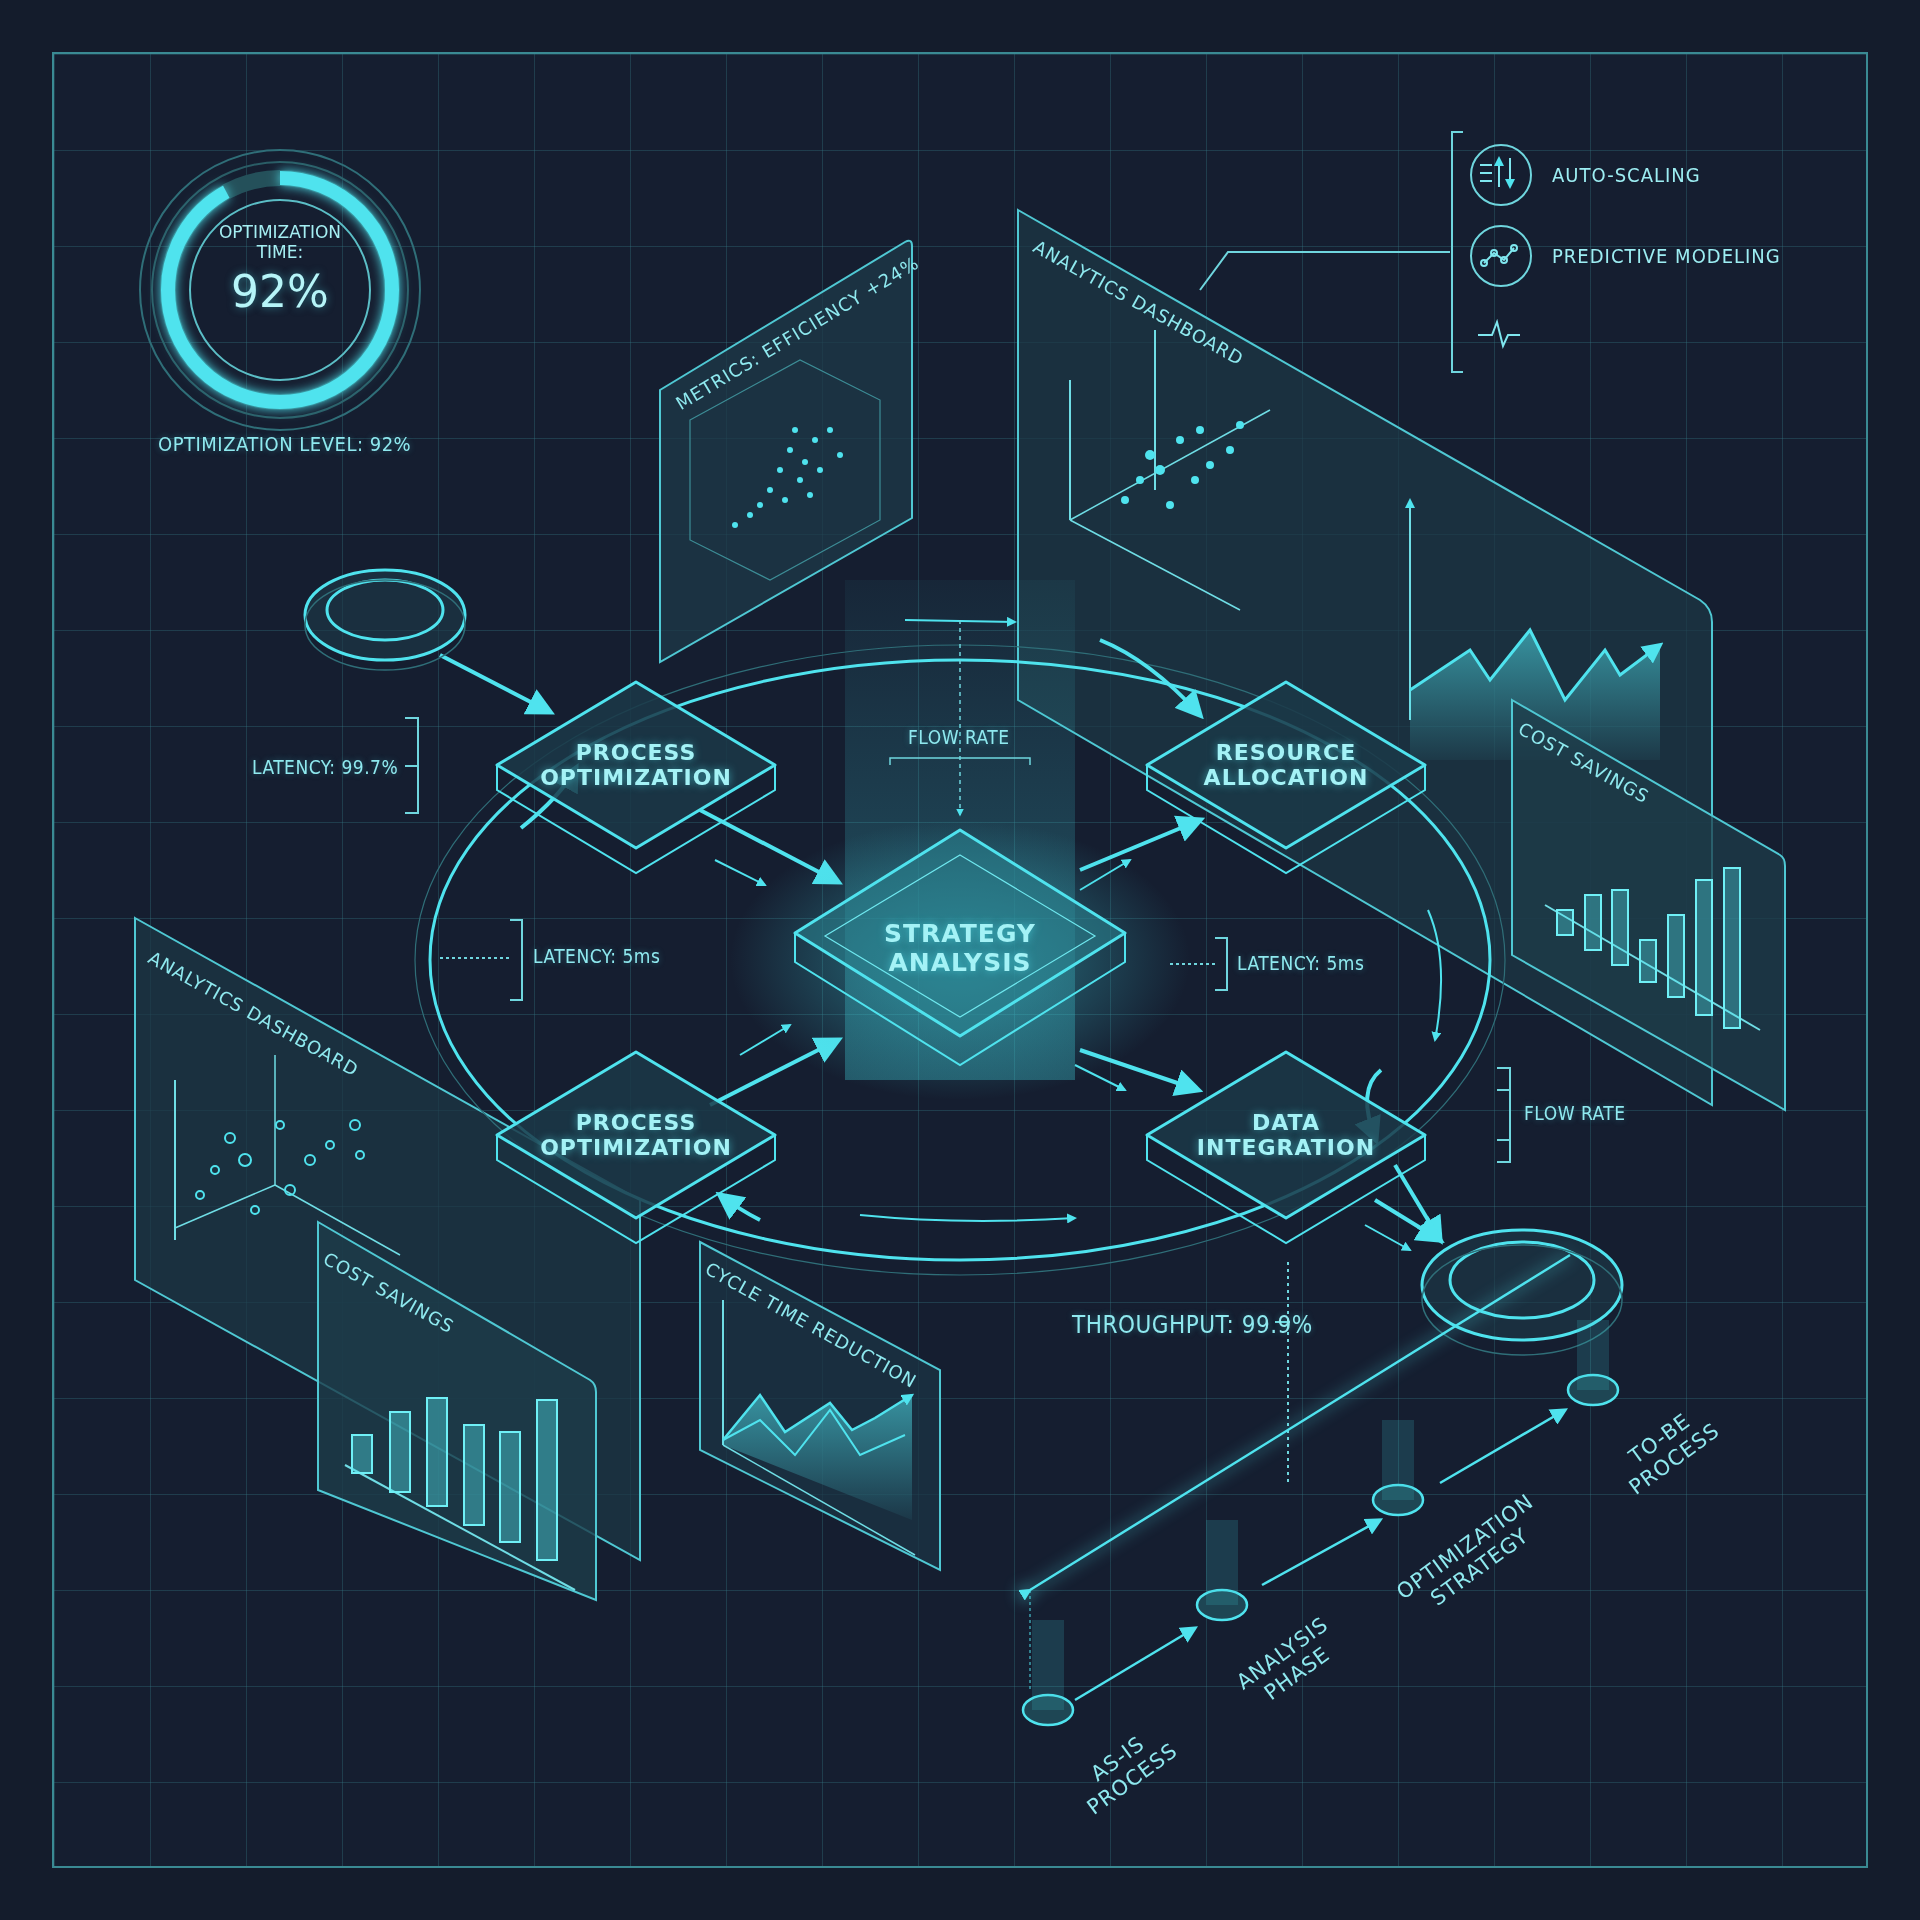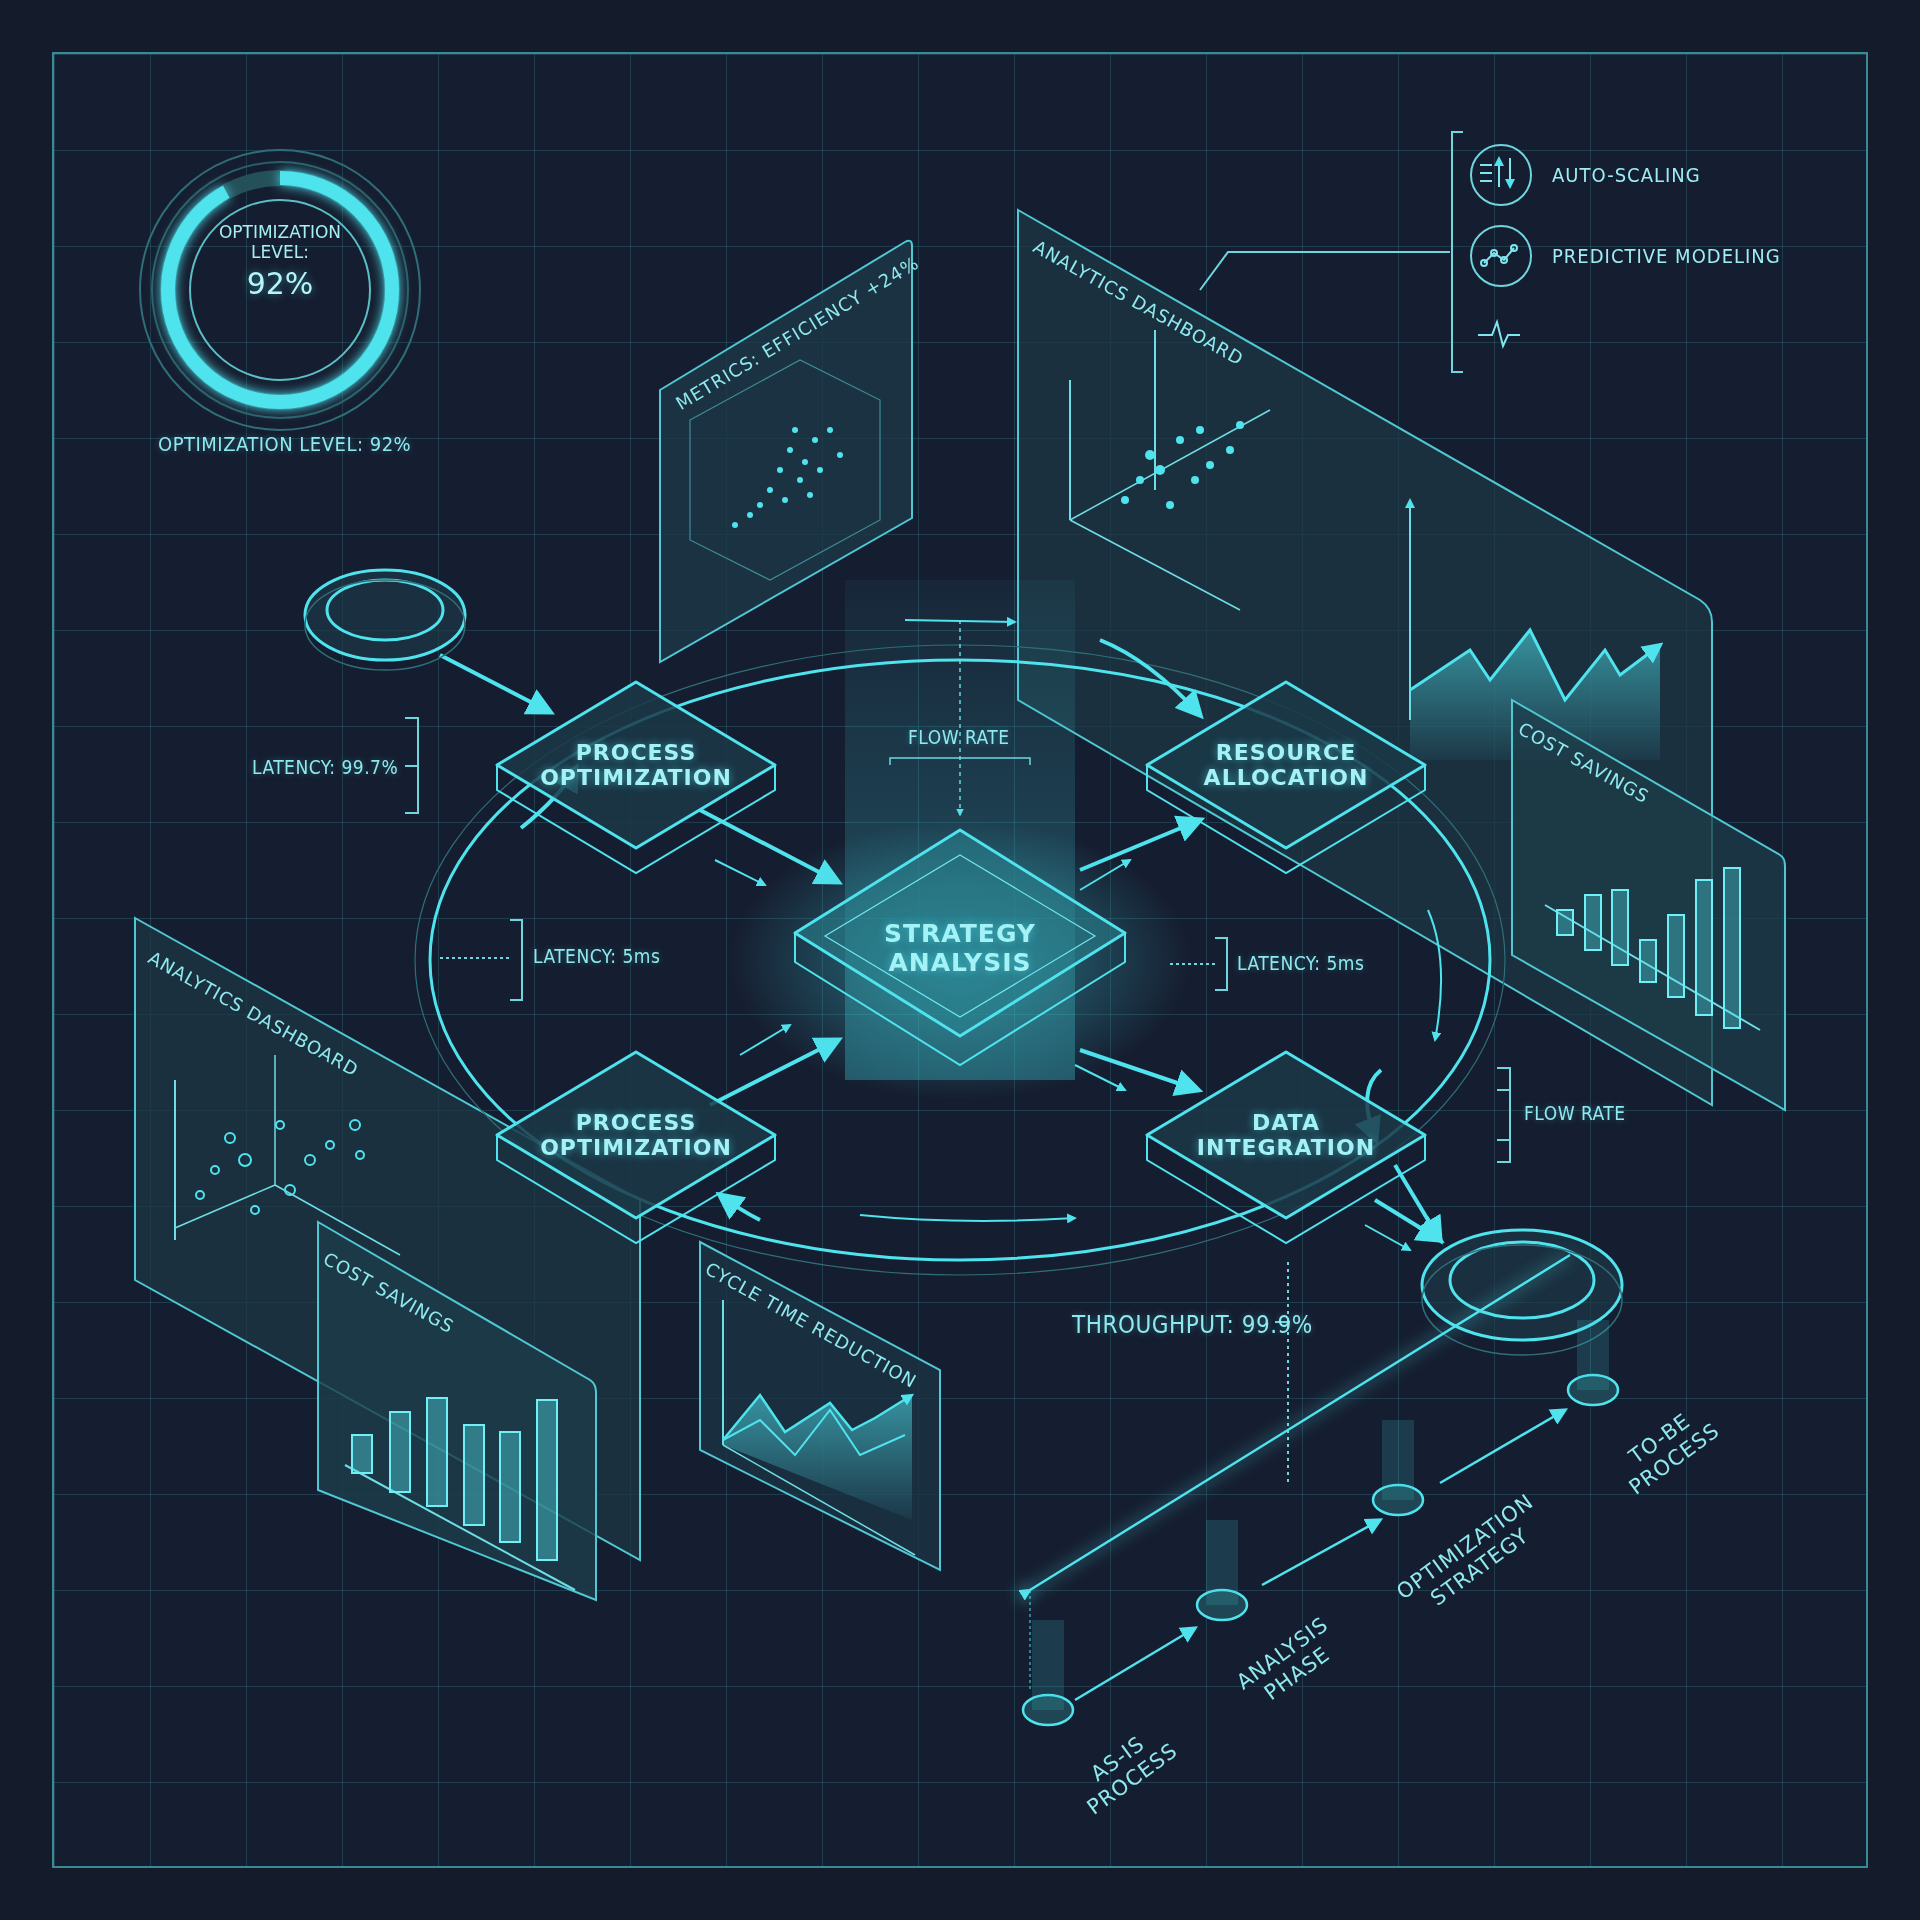--- a/index.html
+++ b/index.html
@@ -31,21 +31,21 @@
     position:absolute; text-align:center; font-weight:bold; font-size:22px; line-height:25px;
     color:#a4f2f6; letter-spacing:1px; text-shadow:0 0 8px rgba(80,230,240,0.6);
     transform:translate(-50%,-50%);
   }
   .rot { position:absolute; transform-origin:left top; font-size:18px; letter-spacing:1px; color:#8fe9ef; white-space:nowrap; }
   .feat { position:absolute; left:1470px; display:flex; align-items:center; gap:20px; }
   .feat .ic { width:58px; height:58px; border:2px solid #6fd6de; border-radius:50%; display:flex; align-items:center; justify-content:center; }
   .feat .t { font-size:20px; color:#9deef3; letter-spacing:1px; font-family:"DejaVu Sans Condensed","DejaVu Sans",sans-serif; }
   .gauge-txt { position:absolute; left:180px; top:222px; width:200px; text-align:center; }
   .gauge-txt .a { font-size:17px; line-height:20px; color:#a5eef2; }
-  .gauge-txt .b { font-size:30px; color:#b6f5f8; margin-top:4px; text-shadow:0 0 8px rgba(80,230,240,0.5); }
+  .gauge-txt .b { font-size:44px; color:#b6f5f8; margin-top:4px; text-shadow:0 0 8px rgba(80,230,240,0.5); }
   .stage-lbl { position:absolute; font-size:21px; line-height:25px; color:#8fe9ef; letter-spacing:1px; transform:rotate(-36deg); transform-origin:left top; text-align:center; }
 </style>
 </head>
 <body>
 
 <div class="stage">
   <div class="frame"></div>
 
   <svg class="layer" width="1920" height="1920" viewBox="0 0 1920 1920">
     <defs>
@@ -294,21 +294,21 @@
       <circle cx="1484" cy="263" r="3"></circle>
         <circle cx="1494" cy="253" r="3"></circle>
         <circle cx="1504" cy="260" r="3"></circle>
         <circle cx="1514" cy="248" r="3"></circle>
       <polyline points="1478,335 1492,335 1497,322 1503,346 1508,335 1520,335"></polyline>
     </g>
   </svg>
 
   <div class="gauge-txt">
     <div class="a">OPTIMIZATION</div>
-    <div class="a">LEVEL:</div>
+    <div class="a">TIME:</div>
     <div class="b">92%</div>
   </div>
   <div class="lbl" style="left:158px; top:432px; font-size:20px;">OPTIMIZATION LEVEL: 92%</div>
 
   <div class="feat" style="top:144px;">
     <div class="ic"></div>
     <div class="t">AUTO-SCALING</div>
   </div>
   <div class="feat" style="top:225px;text-align:right;">
     <div class="ic"></div>

